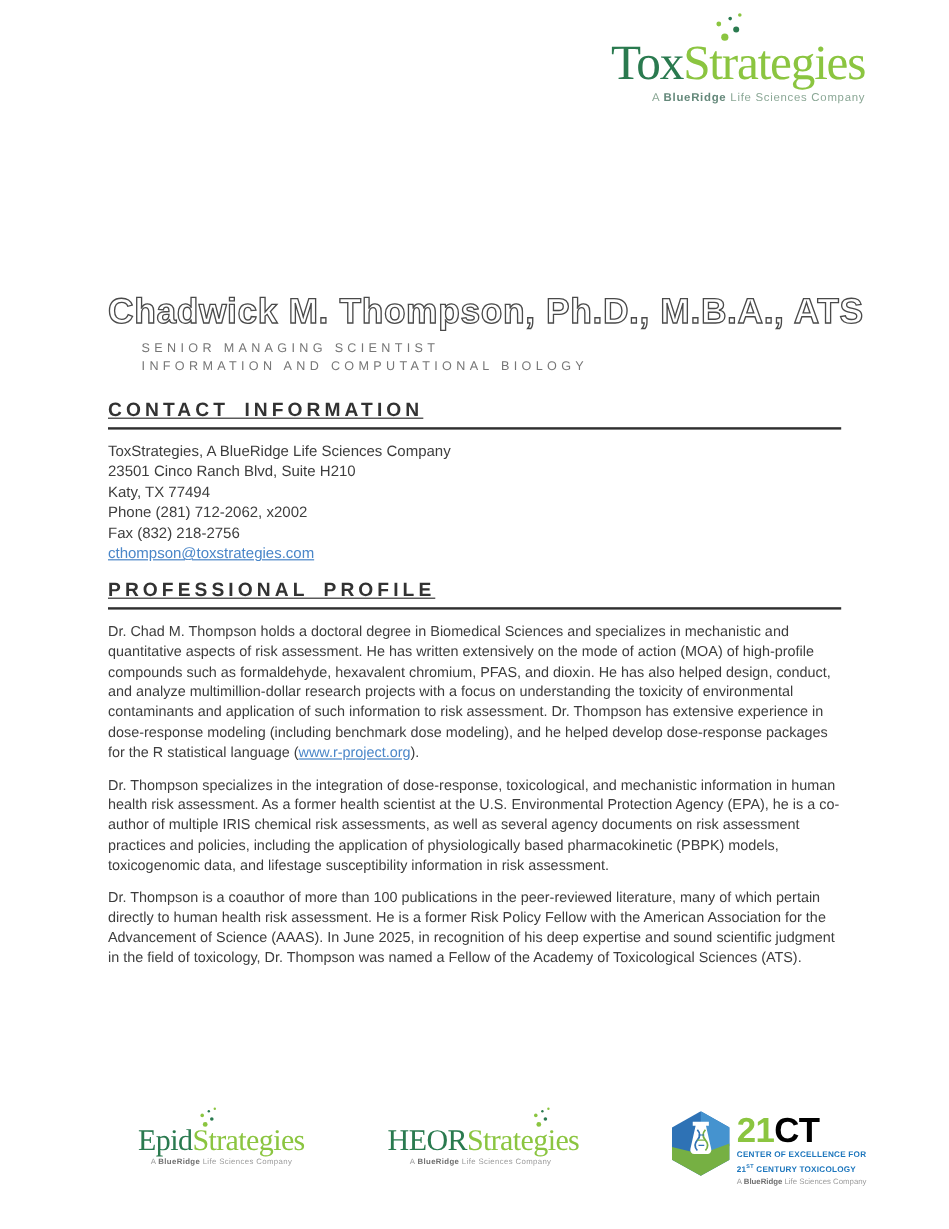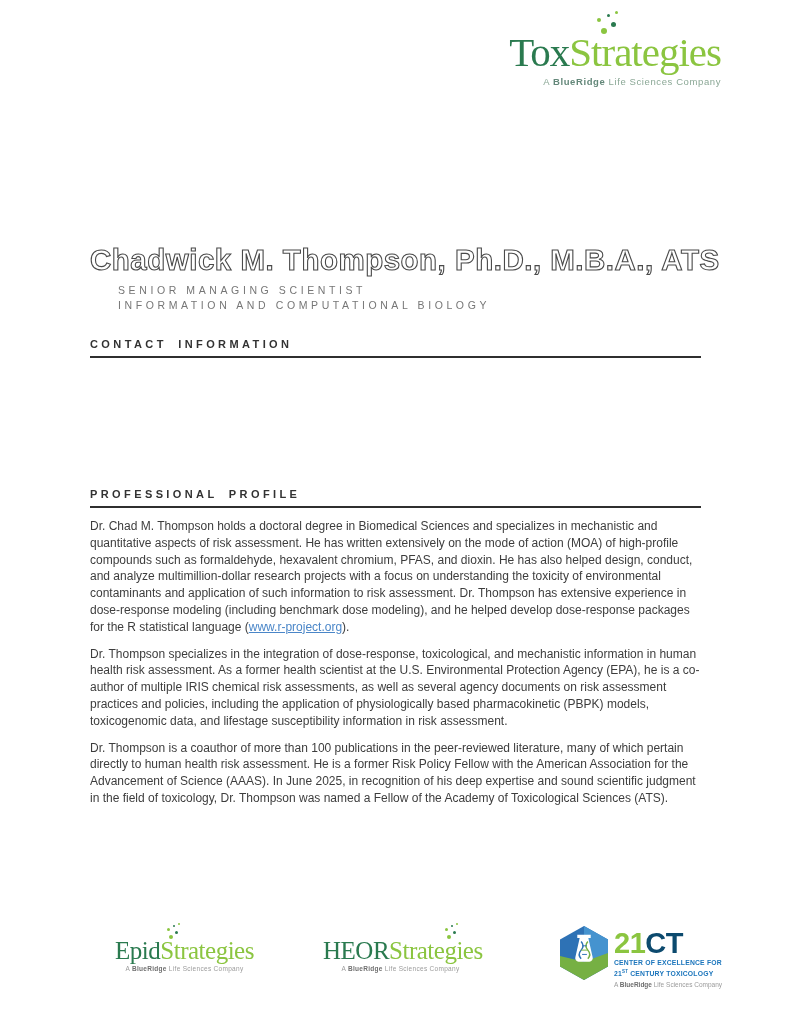--- a/index.html
+++ b/index.html
@@ -26,21 +26,21 @@
   
   .name-block { position:absolute; left:90px; top:243px; width:611px; }
   .doc-name { font-size:29.5px; font-weight:bold; letter-spacing:0.5px; color:#4a4a4a; -webkit-text-fill-color:#ffffff; -webkit-text-stroke:1.1px #4a4a4a; white-space:nowrap; }
   .doc-role { margin-top:6px; font-size:10.5px; letter-spacing:3.6px; color:#767676; line-height:14.5px;margin-left:28px; }
 
   
   .section { position:absolute; left:90px; width:611px; }
   .section-contact { top:334px; }
   .section-profile { top:484px; }
   .section-head { border-bottom:2px solid #2f2f2f; padding-bottom:4px; margin-bottom:10px; }
-  .section-head span { font-size:11px; font-weight:bold; letter-spacing:3.4px; word-spacing:5px; color:#323232; }
+  .section-head span { font-size:16px; font-weight:bold; letter-spacing:3.4px; word-spacing:5px; color:#323232;text-decoration:underline; }
 
   .contact-lines { font-size:12.5px; line-height:17px; color:#3d3d3d; }
   .link { color:#4a86c8; text-decoration:underline; cursor:pointer; }
 
   .para { font-size:12px; line-height:16.8px; color:#3d3d3d; margin-bottom:10px; }
 
   
   .footer-logo { position:absolute; text-align:center; }
   .serif-logo { position:relative; display:inline-block; font-family:"Liberation Serif", serif; font-size:25px; line-height:1; letter-spacing:-0.5px; white-space:nowrap; }
   .serif-logo .first { color:#2a7a4f; }
@@ -56,21 +56,21 @@
   .epid-logo .b3,.heor-logo .b3 { width:3px; height:3px; left:4px; top:-1px; }
   .epid-logo .b4,.heor-logo .b4 { width:2px; height:2px; left:10px; top:-4px; }
   .epid-logo .b5,.heor-logo .b5 { width:2px; height:2px; left:15px; top:-6px; }
 
   .ct-logo { left:560px; top:926px; width:150px; text-align:left; }
   .ct-row { display:flex; align-items:flex-start; }
   .ct-hex { flex:0 0 auto; width:48px; height:54px; margin-right:6px; }
   .ct-textcol { padding-top:4px; }
   .ct-wordmark { font-size:29px; font-weight:bold; line-height:0.9; letter-spacing:-0.5px; white-space:nowrap; }
   .ct-num { color:#8bc540; }
-  .ct-letters { color:#0c4a6e; }
+  .ct-letters { color:#000000; }
   .ct-sub { margin-top:3px; font-size:6.8px; font-weight:bold; color:#1b75bc; letter-spacing:0.2px; line-height:8.5px; white-space:nowrap; }
   .ct-sub sup { font-size:4.5px; }
   .ct-tag { margin-top:3px; font-size:6.5px; color:#9b9b9b; white-space:nowrap; }
   .ct-tag b { color:#6f6f6f; }
 </style>
 </head>
 <body>
 
 <div class="page">
 
@@ -91,20 +91,28 @@
     <div class="doc-name">Chadwick M. Thompson, Ph.D., M.B.A., ATS</div>
     <div class="doc-role">
       <div>SENIOR MANAGING SCIENTIST</div>
       <div>INFORMATION AND COMPUTATIONAL BIOLOGY</div>
     </div>
   </div>
 
   <div class="section section-contact">
     <div class="section-head">
       <span>CONTACT INFORMATION</span>
+    </div>
+    <div class="contact-lines">
+      <div>ToxStrategies, A BlueRidge Life Sciences Company</div>
+      <div>23501 Cinco Ranch Blvd, Suite H210</div>
+      <div>Katy, TX 77494</div>
+      <div>Phone (281) 712-2062, x2002</div>
+      <div>Fax (832) 218-2756</div>
+      <div><a class="link">cthompson@toxstrategies.com</a></div>
     </div>
   </div>
 
   <div class="section section-profile">
     <div class="section-head">
       <span>PROFESSIONAL PROFILE</span>
     </div>
     <p class="para"><span>Dr. Chad M. Thompson holds a doctoral degree in Biomedical Sciences and specializes in mechanistic and quantitative aspects of risk assessment. He has written extensively on the mode of action (MOA) of high-profile compounds such as formaldehyde, hexavalent chromium, PFAS, and dioxin. He has also helped design, conduct, and analyze multimillion-dollar research projects with a focus on understanding the toxicity of environmental contaminants and application of such information to risk assessment. Dr. Thompson has extensive experience in dose-response modeling (including benchmark dose modeling), and he helped develop dose-response packages for the R statistical language (</span><a class="link">www.r-project.org</a><span>).</span></p>
     <p class="para">Dr. Thompson specializes in the integration of dose-response, toxicological, and mechanistic information in human health risk assessment. As a former health scientist at the U.S. Environmental Protection Agency (EPA), he is a co-author of multiple IRIS chemical risk assessments, as well as several agency documents on risk assessment practices and policies, including the application of physiologically based pharmacokinetic (PBPK) models, toxicogenomic data, and lifestage susceptibility information in risk assessment.</p>
     <p class="para">Dr. Thompson is a coauthor of more than 100 publications in the peer-reviewed literature, many of which pertain directly to human health risk assessment. He is a former Risk Policy Fellow with the American Association for the Advancement of Science (AAAS). In June 2025, in recognition of his deep expertise and sound scientific judgment in the field of toxicology, Dr. Thompson was named a Fellow of the Academy of Toxicological Sciences (ATS).</p>

